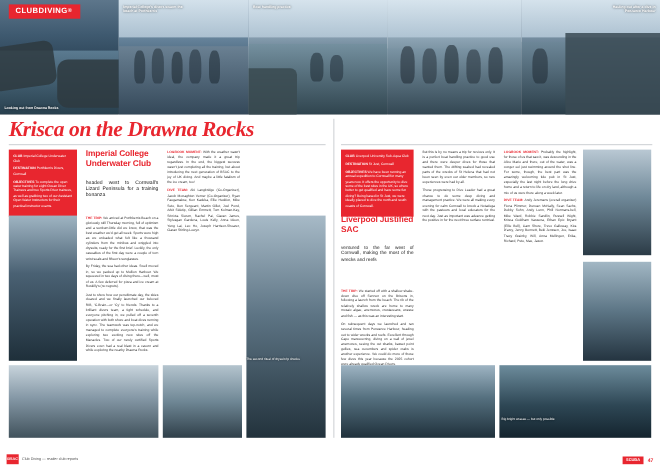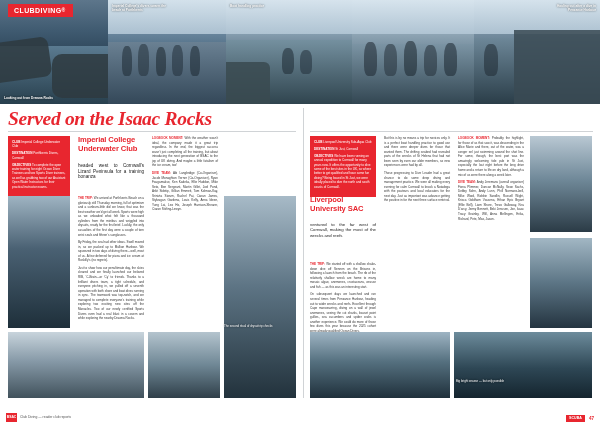--- a/index.html
+++ b/index.html
@@ -141,21 +141,21 @@
       <div class="rock" style="left:40px;top:30px;width:86px;height:76px;background:#394a54"></div>
       <div class="blob" style="left:10px;top:44px;width:14px;height:32px;background:#1f2a33"></div>
       <div class="cap" style="right:4px;top:4px;width:40px;text-align:right">Hauling out after a dive in Penzance Harbour</div>
     </div>
   </div>
 
   <div class="clubdiving-tab">
     <span>CLUBDIVING</span><span class="reg">®</span>
   </div>
 
-  <div class="hl hl-left">Served on the Isaac Rocks</div>
+  <div class="hl hl-left">Krisca on the Drawna Rocks</div>
 
   <div class="rule" style="left:8px;top:131px;width:288px"></div>
   <div class="rule" style="left:310px;top:131px;width:283px"></div>
   <div class="rule" style="left:303px;top:108px;width:1px;height:290px;background:#d0d3d6"></div>
 
   <div class="factbox" style="left:8px;top:136px;width:62px;">
     <p><b>CLUB</b>
        <span>Imperial College Underwater Club</span></p>
     <p><b>DESTINATION</b>
        <span>Porthkerris Divers, Cornwall</span></p>
@@ -185,21 +185,21 @@
 
   <div class="factbox" style="left:310px;top:136px;width:66px;">
     <p><b>CLUB</b>
        <span>Liverpool University Sub-Aqua Club</span></p>
     <p><b>DESTINATION</b>
        <span>St Just, Cornwall</span></p>
     <p><b>OBJECTIVES</b>
        <span>We have been running an annual expedition to Cornwall for many years now. It offers the opportunity to dive some of the best sites in the UK, so where better to get qualified and have some fun diving? Being based in St Just, we were ideally placed to dive the north and south coasts of Cornwall.</span></p>
   </div>
 
-  <div class="sub" style="left:310px;top:196px;width:66px">Liverpool University SAC</div>
+  <div class="sub" style="left:310px;top:196px;width:66px">Liverpool Justified SAC</div>
   <div class="col" style="left:310px;top:222px;width:66px;font-size:4.3px;line-height:1.25;color:#222">ventured to the far west of Cornwall, making the most of the wrecks and reefs</div>
 
   <div class="col" style="left:310px;top:262px;width:66px;height:136px">
     <p><span class="run-in">THE TRIP:</span><span> We started off with a shallow shake-down dive off Sennen on the Brisons in, following a launch from the beach. The rib of the relatively shallow wreck are home to many mosaic algae, anemones, crustaceans, wrasse and fish — as this was an interesting start.</span></p>
     <p><span>On subsequent days we launched and ran several times from Penzance Harbour, heading out to wider wrecks and reefs. Excellent through Cape manoeuvring, diving on a wall of jewel anemones, seeing the cut sharks, basset point gullies, sea cucumbers and spider crabs is another experience. We could do more of those few dives this year because the 2025 cohort were already qualified Ocean Divers.</span></p>
   </div>
 
   <div class="col" style="left:384px;top:136px;width:66px;height:262px">
     <p><span>But this is by no means a trip for novices only. It is a perfect boat handling practice to good use and there were deeper dives for those that wanted them. The drifting seabed had revealed parts of the wrecks of St Helena that had not been seen by even our older members, so new experiences were had by all.</span></p>
     <p><span>Those progressing to Dive Leader had a great chance to do some deep diving and management practice. We were all making every evening for calm Cornwall to knock a Notadega with the pasteurs and local educators for the next day. Just as important was advance getting the positive in for the next three surface rentrival.</span></p>

